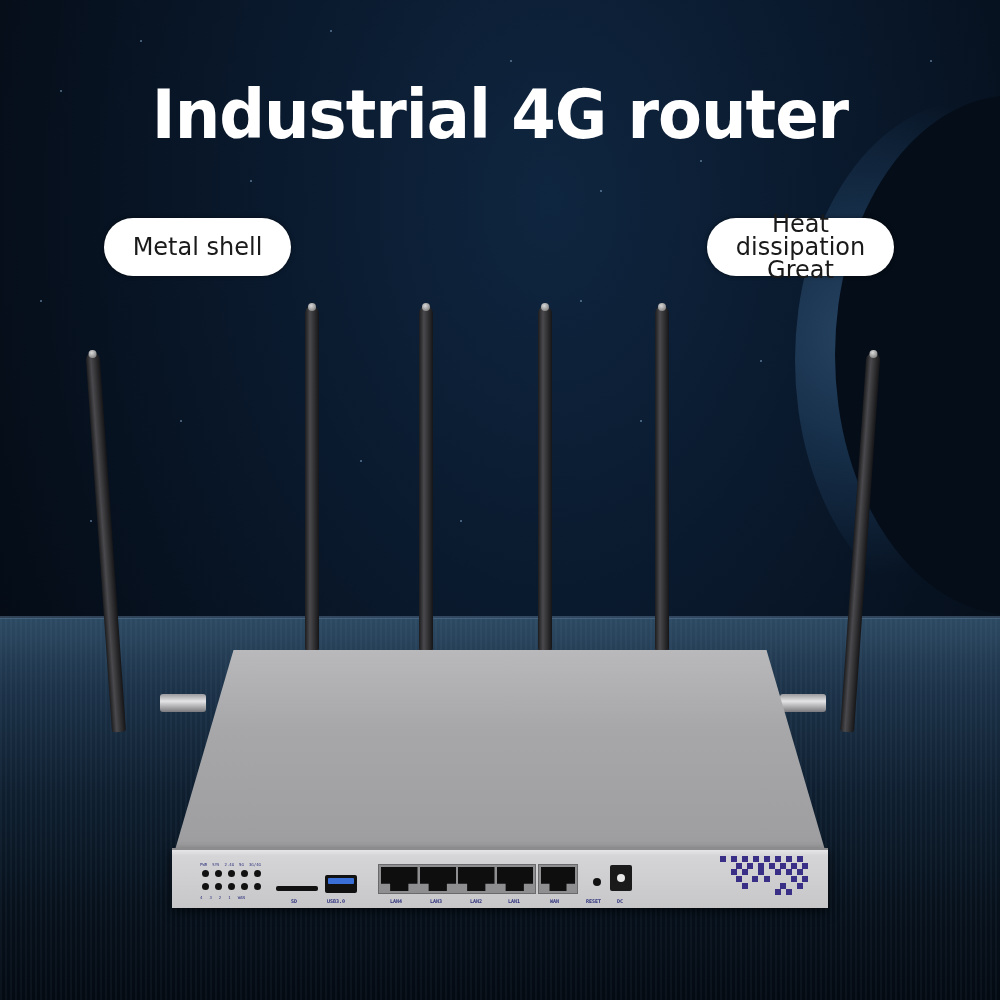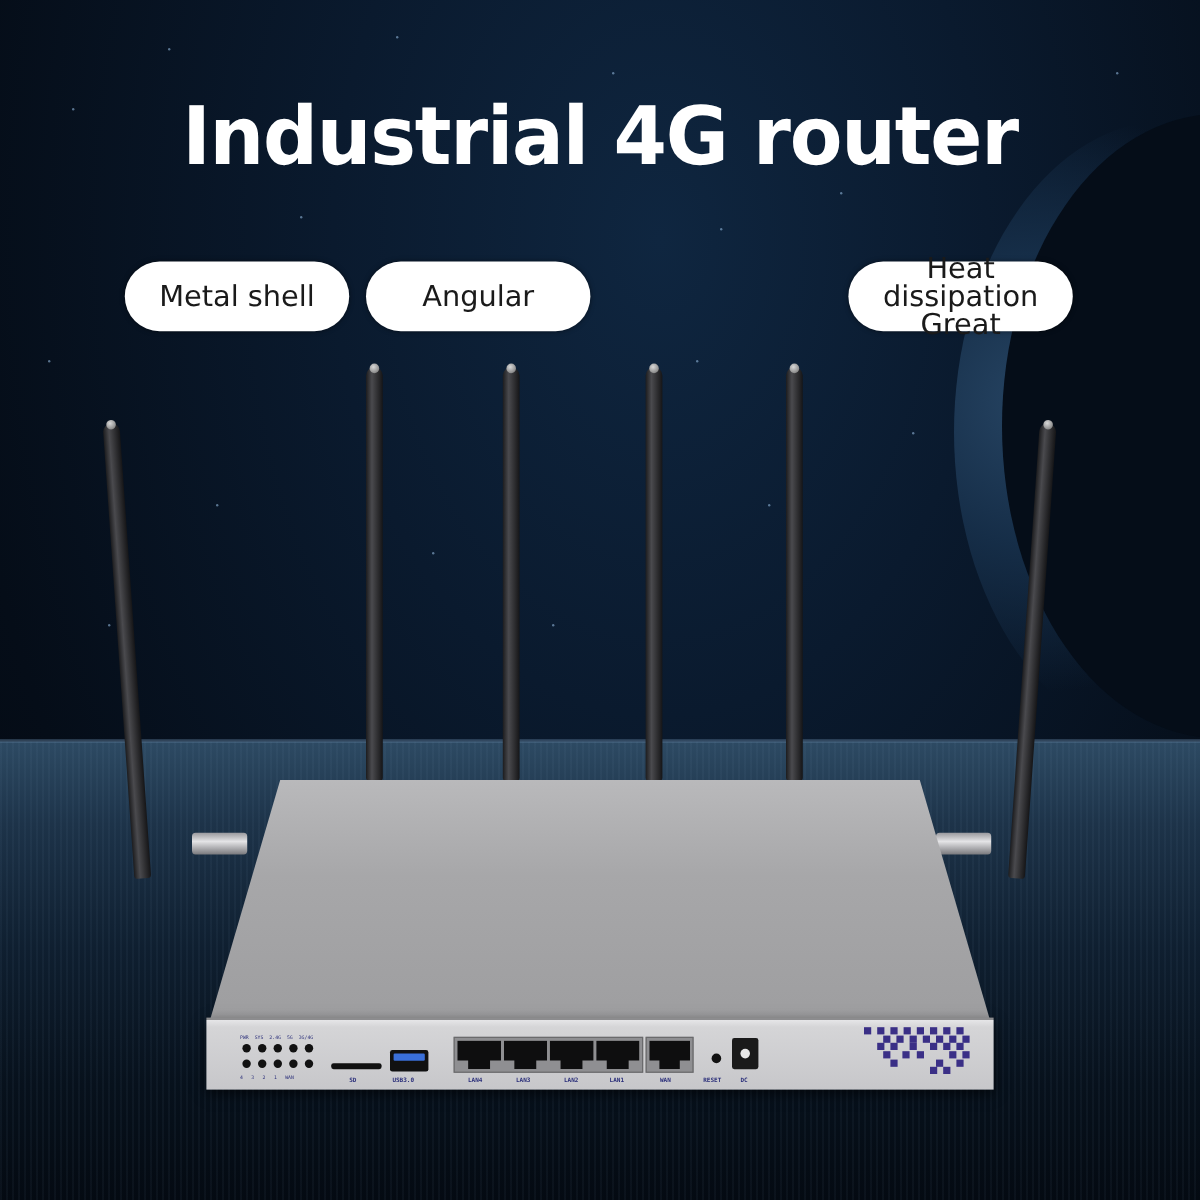--- a/index.html
+++ b/index.html
@@ -120,23 +120,20 @@
   <div class="moon"></div>
   <div class="moon-mask"></div>
 
   <div class="ground"></div>
   <div class="ground-edge"></div>
 
   <h1 class="title">Industrial 4G router</h1>
 
   <div class="pill" style="left:104px">
     <span>Metal shell</span>
-  </div>
-  <div class="pill" style="left:305px">
-    <span>Angular</span>
   </div>
   <div class="pill" style="left:707px">
     <span>Heat dissipation</span>
     <span>Great</span>
   </div>
 
   <div class="antenna" style="left:112px;top:352px;height:380px;transform:rotate(-4deg);transform-origin:bottom"></div>
   <div class="connector" style="left:160px;top:694px"></div>
   <div class="antenna" style="left:305px;top:306px;height:345px"></div>
   <div class="antenna" style="left:419px;top:306px;height:345px"></div>

